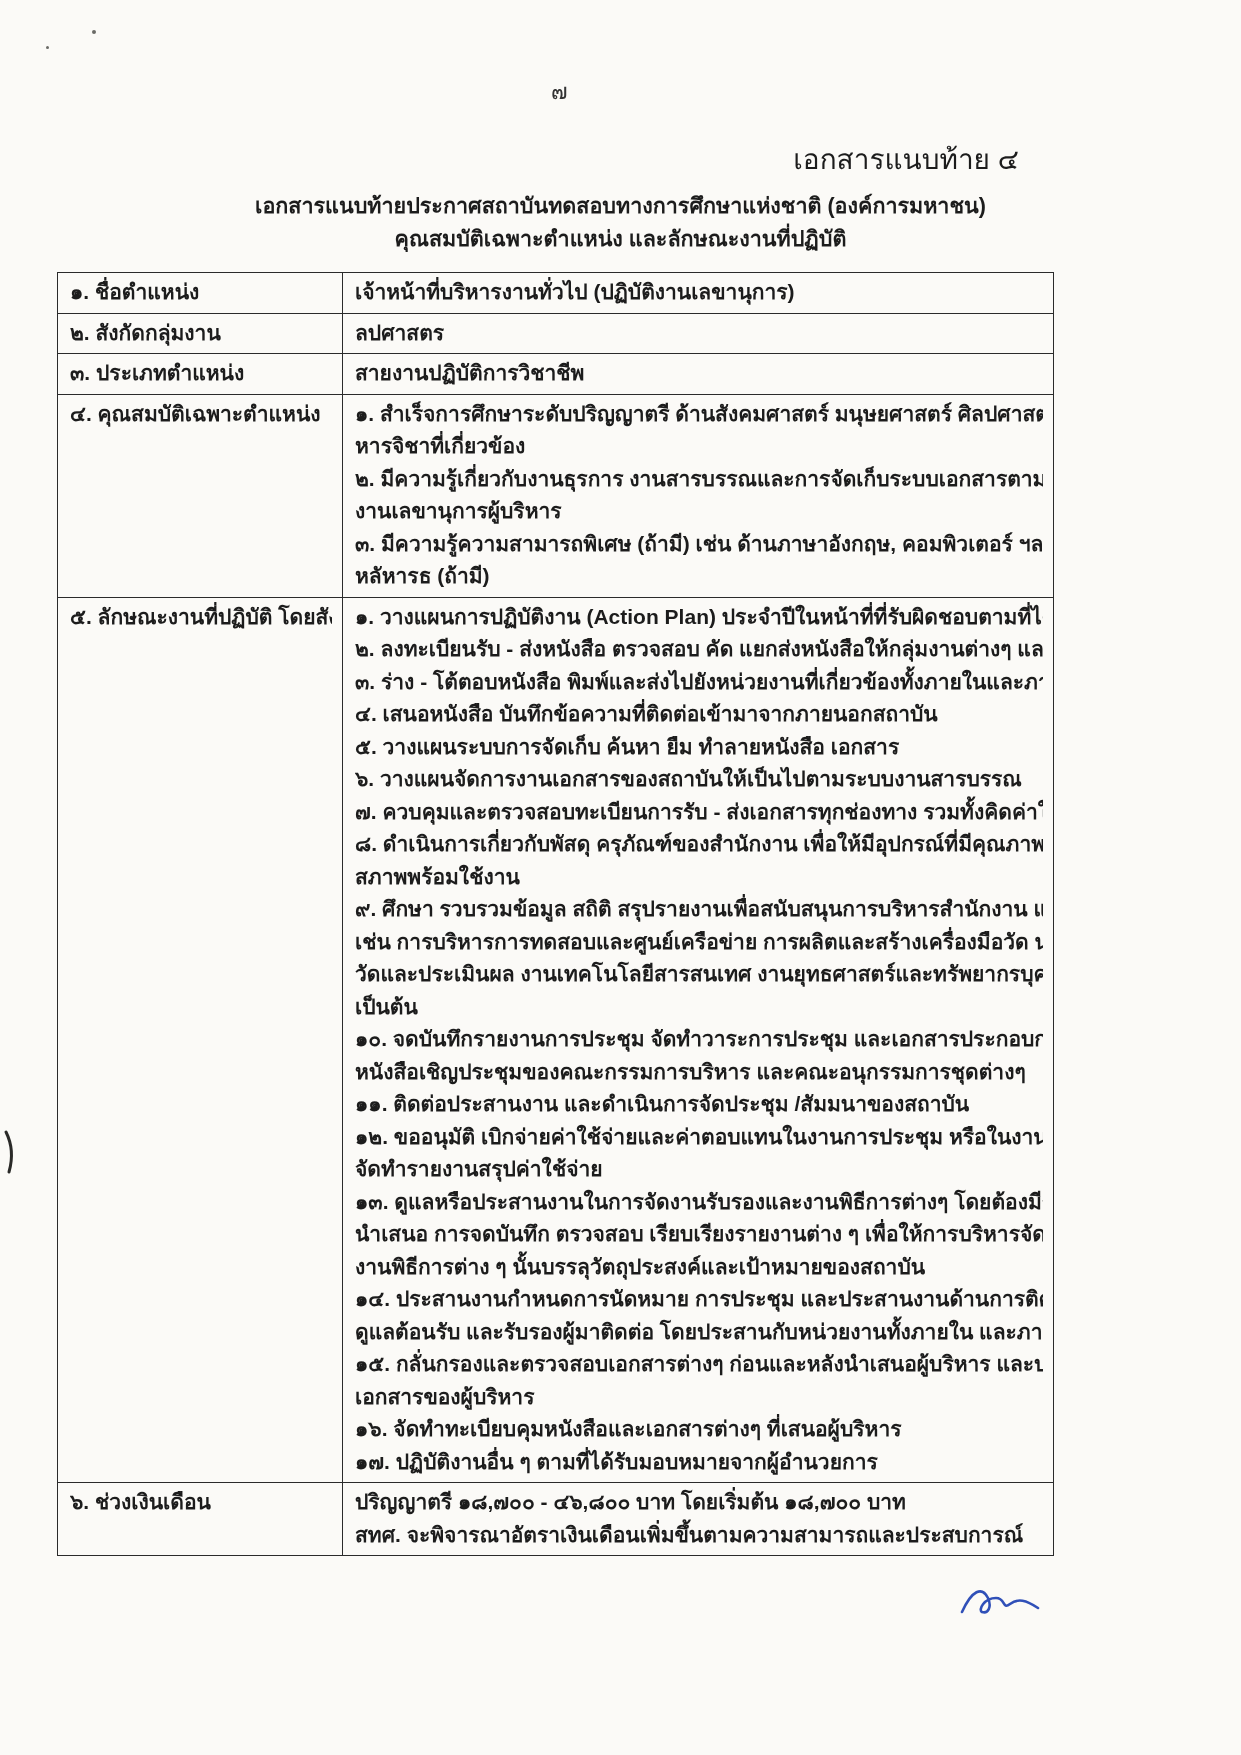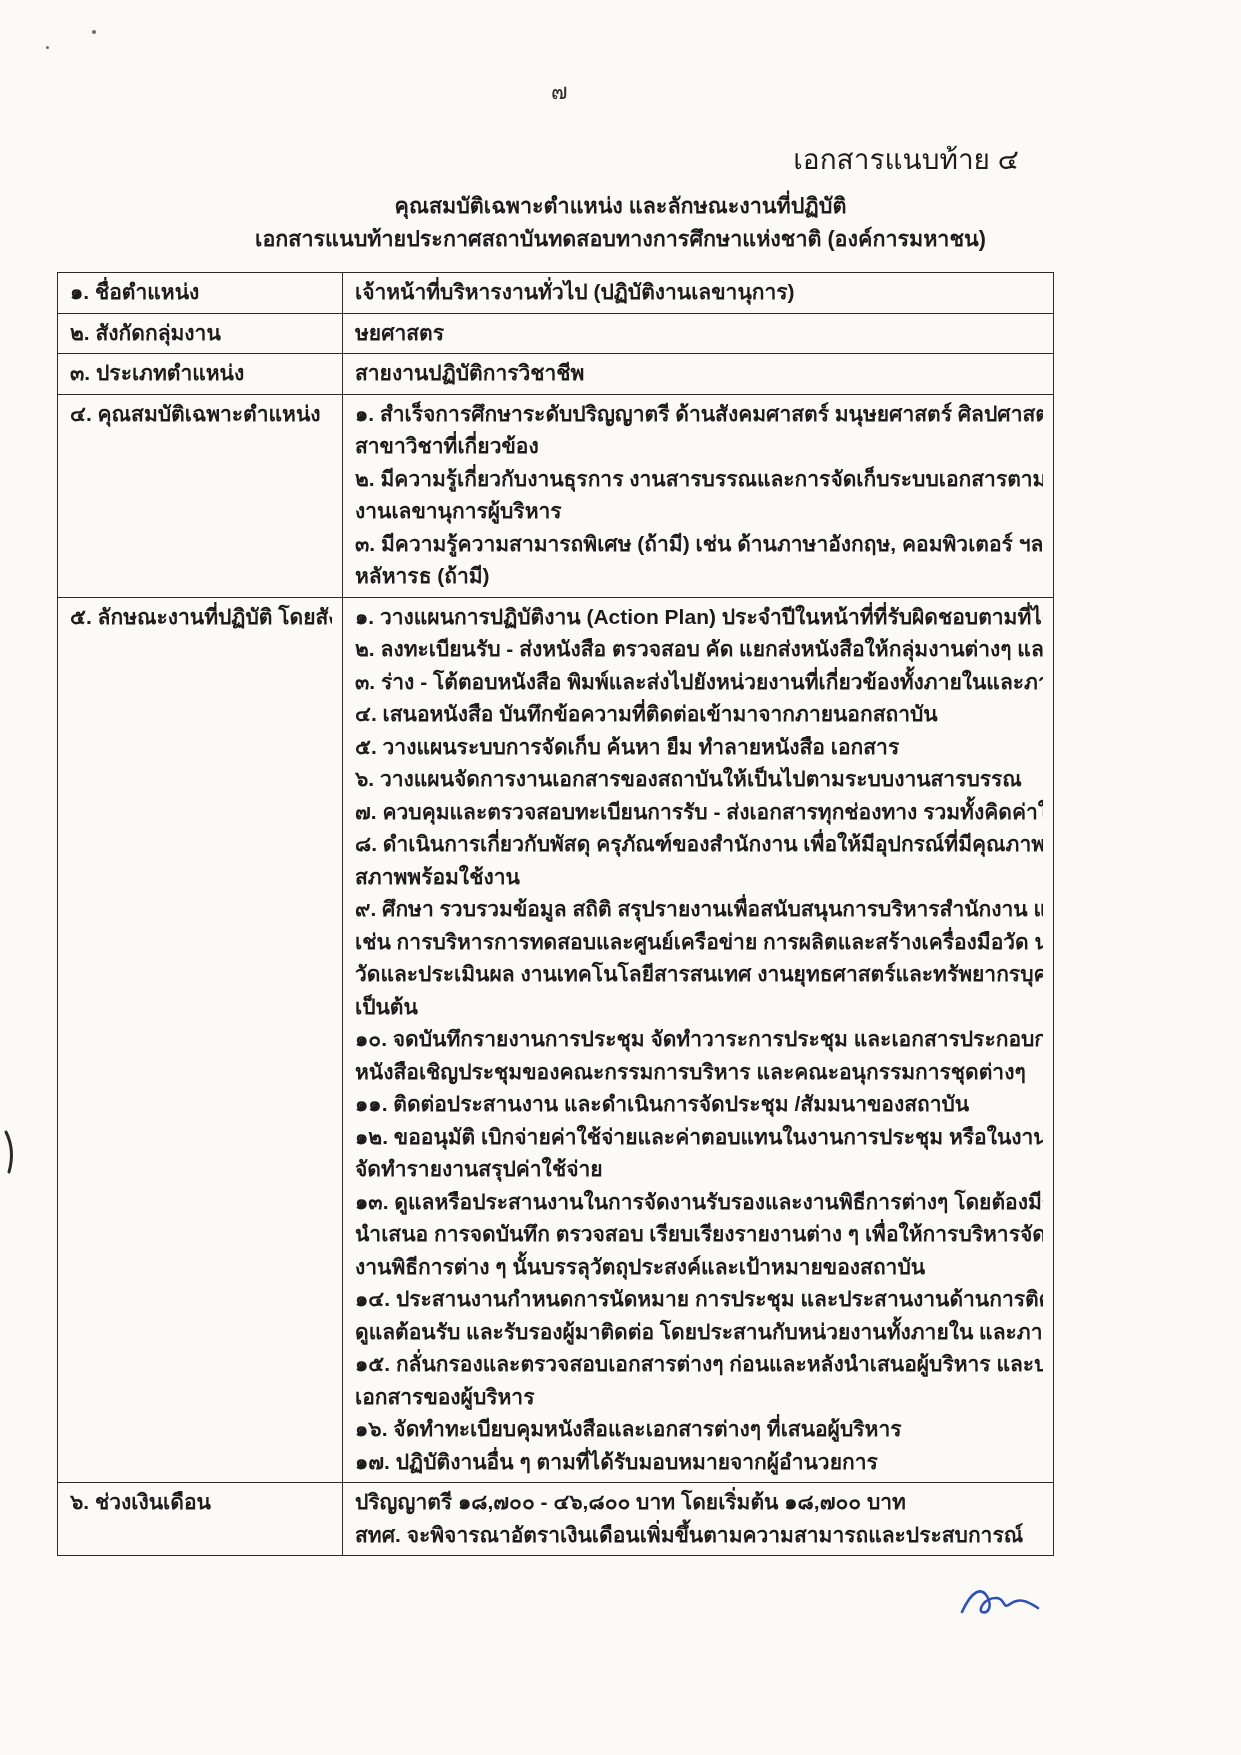--- a/index.html
+++ b/index.html
@@ -74,57 +74,57 @@
 <div class="page">
 
   <span class="dot dot-a"></span>
   <span class="dot dot-b"></span>
 
   <div class="page-number">๗</div>
 
   <div class="corner-label">เอกสารแนบท้าย ๔</div>
 
   <div class="doc-title">
+    <div>เอกสารแนบท้ายประกาศสถาบันทดสอบทางการศึกษาแห่งชาติ (องค์การมหาชน)</div>
     <div>คุณสมบัติเฉพาะตำแหน่ง และลักษณะงานที่ปฏิบัติ</div>
-    <div>เอกสารแนบท้ายประกาศสถาบันทดสอบทางการศึกษาแห่งชาติ (องค์การมหาชน)</div>
   </div>
 
   <table class="spec-table">
     <tbody>
       <tr>
         <td class="label-cell">
             <div class="tline">๑. ชื่อตำแหน่ง</div>
           </td>
         <td class="value-cell">
             <div class="tline">เจ้าหน้าที่บริหารงานทั่วไป (ปฏิบัติงานเลขานุการ)</div>
           </td>
       </tr>
       <tr>
         <td class="label-cell">
             <div class="tline">๒. สังกัดกลุ่มงาน</div>
           </td>
         <td class="value-cell">
-            <div class="tline">ษยศาสตร</div>
+            <div class="tline">ลปศาสตร</div>
           </td>
       </tr>
       <tr>
         <td class="label-cell">
             <div class="tline">๓. ประเภทตำแหน่ง</div>
           </td>
         <td class="value-cell">
             <div class="tline">สายงานปฏิบัติการวิชาชีพ</div>
           </td>
       </tr>
       <tr>
         <td class="label-cell">
             <div class="tline">๔. คุณสมบัติเฉพาะตำแหน่ง</div>
           </td>
         <td class="value-cell">
             <div class="tline">๑. สำเร็จการศึกษาระดับปริญญาตรี ด้านสังคมศาสตร์ มนุษยศาสตร์ ศิลปศาสตร์ บริหารธุรกิจ หรือ</div>
-            <div class="tline">สาขาวิชาที่เกี่ยวข้อง</div>
+            <div class="tline">หารจิชาที่เกี่ยวข้อง</div>
             <div class="tline">๒. มีความรู้เกี่ยวกับงานธุรการ งานสารบรรณและการจัดเก็บระบบเอกสารตามหลักสากล งานประชุม</div>
             <div class="tline">งานเลขานุการผู้บริหาร</div>
             <div class="tline">๓. มีความรู้ความสามารถพิเศษ (ถ้ามี) เช่น ด้านภาษาอังกฤษ, คอมพิวเตอร์ ฯลฯ พร้อมเอกสาร</div>
             <div class="tline">หลัหารธ (ถ้ามี)</div>
           </td>
       </tr>
       <tr>
         <td class="label-cell">
             <div class="tline">๕. ลักษณะงานที่ปฏิบัติ โดยสังเขป</div>
           </td>

